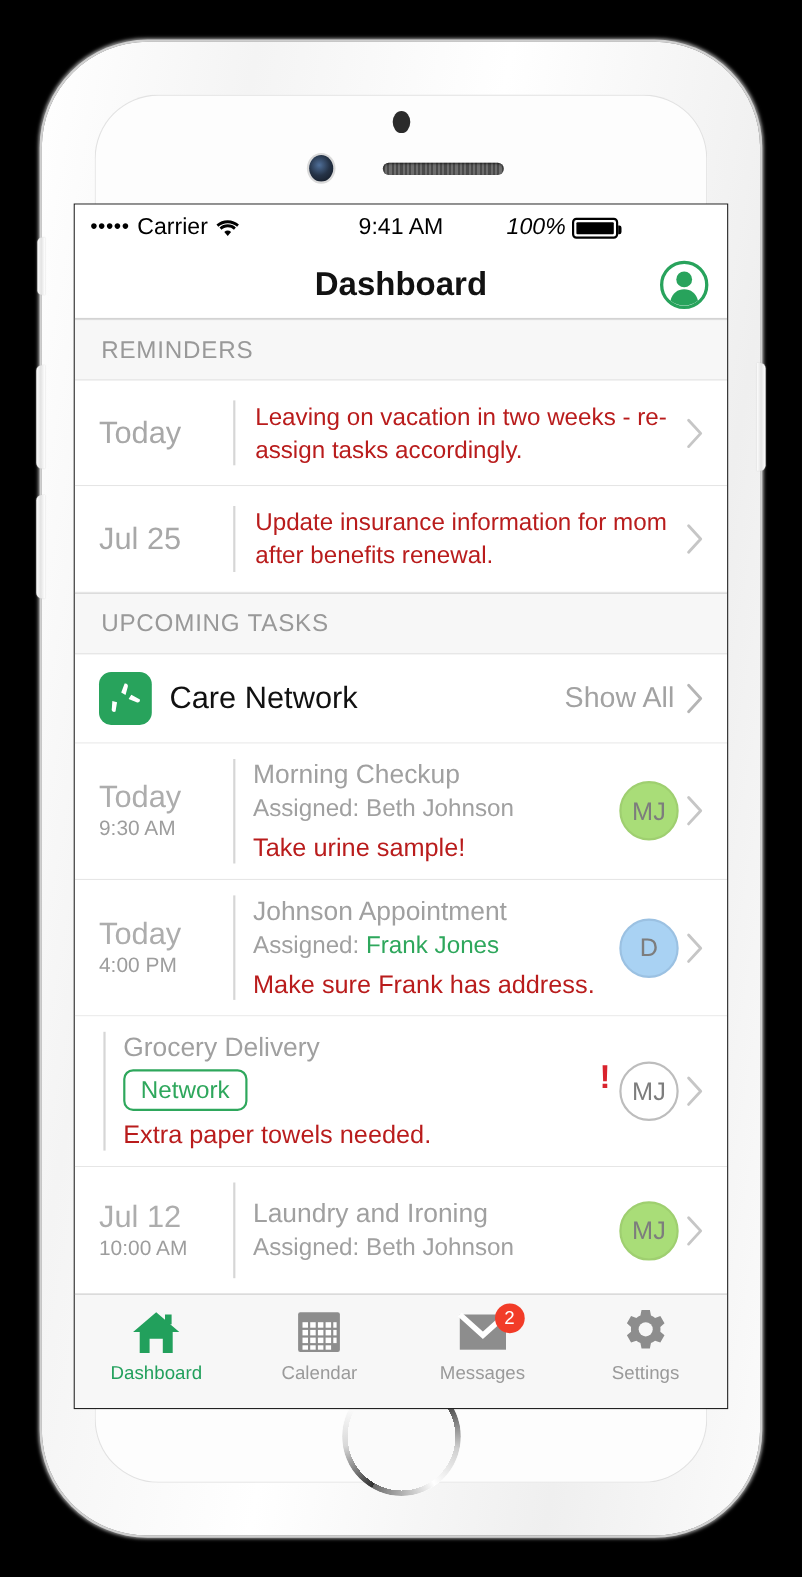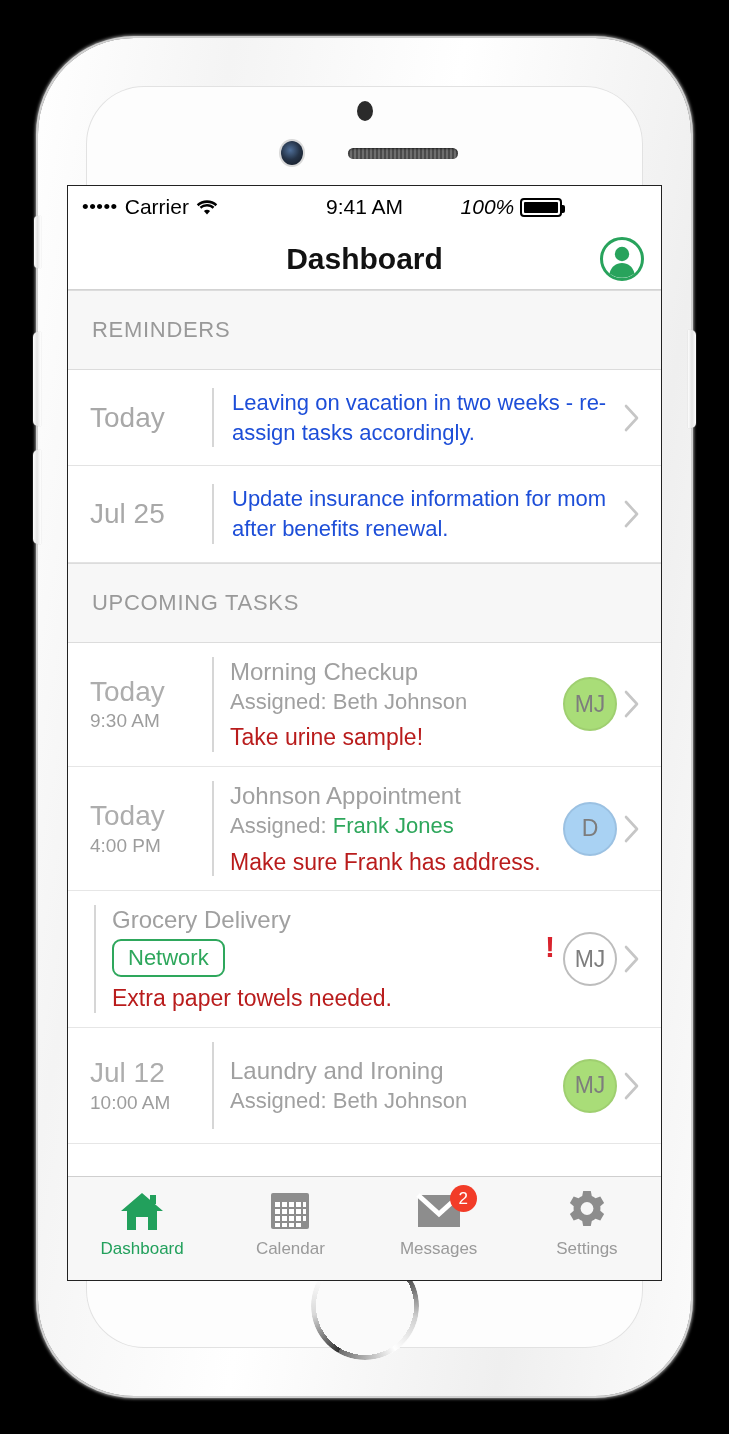--- a/index.html
+++ b/index.html
@@ -98,31 +98,31 @@
     height:62px; background:#fff; position:relative;
     display:flex; align-items:center; justify-content:center;
     border-bottom:1px solid #d3d3d3;
   }
   #nav-title{ font-size:30px; font-weight:700; color:#121212; }
   #profile-button{ position:absolute; right:16px; top:50%; margin-top:-23px; width:46px; height:46px; }
 
   
   .section-header{
     background:#f7f7f7; border-bottom:1px solid #dcdcdc; border-top:1px solid #dcdcdc;
-    padding:26px 24px; font-size:22px; color:#999; letter-spacing:.7px;
+    padding:14px 24px; font-size:22px; color:#999; letter-spacing:.7px;
   }
 
   
   .reminder-row{
     display:flex; align-items:center; padding:18px 14px 18px 22px;
     border-bottom:1px solid #e3e3e3; background:#fff; min-height:86px;
   }
   .reminder-date{ width:118px; font-size:28px; color:#a8a8a8; flex-shrink:0; }
   .reminder-sep{ width:2px; align-self:stretch; background:#d6d6d6; margin:0 18px 0 4px; }
-  .reminder-text{ flex:1; font-size:22px; color:#1d4ed8; line-height:1.35; }
+  .reminder-text{ flex:1; font-size:22px; color:#b91c1c; line-height:1.35; }
   .chev{ width:30px; flex-shrink:0; display:flex; justify-content:center; }
 
   
   #care-network-row{
     display:flex; align-items:center; padding:16px 14px 16px 22px;
     border-bottom:1px solid #e3e3e3; background:#fff;
   }
   #care-network-logo{
     width:48px; height:48px; border-radius:11px; background:#28a35c;
     flex-shrink:0; display:flex; align-items:center; justify-content:center;
@@ -244,20 +244,38 @@
       <div class="reminder-text">Update insurance information for mom after benefits renewal.</div>
       <div class="chev">
         <svg width="16" height="28" viewBox="0 0 16 28">
             <path d="M2 2 13 14 2 26" fill="none" stroke="#c6c6c6" stroke-width="2.6" stroke-linecap="round" stroke-linejoin="round"></path>
           </svg>
       </div>
     </div>
 
     <div class="section-header">UPCOMING TASKS</div>
 
+    <div id="care-network-row">
+      <div id="care-network-logo">
+        <svg width="34" height="34" viewBox="0 0 34 34">
+          <g fill="#fff">
+            <path d="M16.3 3.4c1.9-.5 3.4 1.1 2.9 2.9l-2.1 7.6-3.9-2.3z"></path>
+            <path d="M30.2 17.8c.4 1.9-1.3 3.3-3.0 2.6l-7.3-2.9 2.5-3.8z"></path>
+            <path d="M8.0 28.9c-1.6 1.1-3.5-.1-3.4-1.9l.5-7.8 4.3 1.3z"></path>
+          </g>
+        </svg>
+      </div>
+      <div id="care-network-name">Care Network</div>
+      <div id="show-all-label">Show All</div>
+      <div class="chev">
+        <svg width="16" height="28" viewBox="0 0 16 28">
+            <path d="M2 2 13 14 2 26" fill="none" stroke="#b5b5b5" stroke-width="2.6" stroke-linecap="round" stroke-linejoin="round"></path>
+          </svg>
+      </div>
+    </div>
 
     <div class="task-row">
       <div class="task-when">
         <div class="task-date">Today</div>
         <div class="task-time">9:30 AM</div>
       </div>
       <div class="task-sep"></div>
       <div class="task-body">
         <div class="task-title">Morning Checkup</div>
         <div class="task-assigned"><span>Assigned: </span><span>Beth Johnson</span></div>

